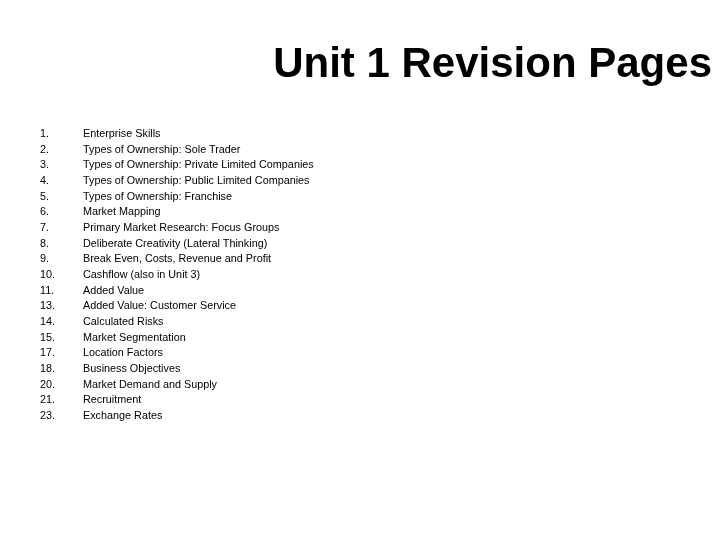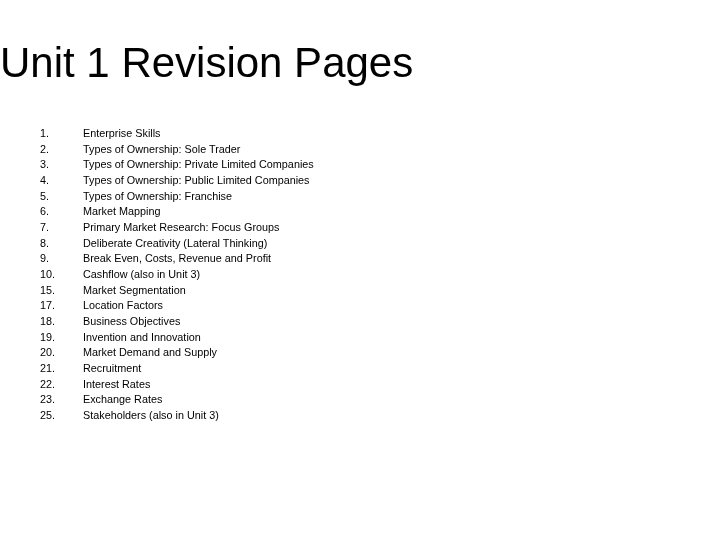--- a/index.html
+++ b/index.html
@@ -18,24 +18,24 @@
     position: relative;
     width: 720px;
     height: 540px;
     background: #ffffff;
   }
   #slide-title {
     position: absolute;
     left: 0;
     top: 38px;
     width: 712px;
-    text-align: left;
+    text-align: right;
     font-size: 42px;
     line-height: 50px;
-    font-weight: 400;
+    font-weight: 700;
     color: #000000;
     letter-spacing: 0px;
     white-space: nowrap;
   }
   #revision-list {
     position: absolute;
     left: 40px;
     top: 126px;
     width: 620px;
   }
@@ -113,50 +113,50 @@
       </div>
       <div class="list-item">
         <span class="item-number">9.</span>
         <span class="item-label">Break Even, Costs, Revenue and Profit</span>
       </div>
       <div class="list-item">
         <span class="item-number">10.</span>
         <span class="item-label">Cashflow (also in Unit 3)</span>
       </div>
       <div class="list-item">
+        <span class="item-number">11.</span>
+        <span class="item-label">Added Value</span>
+      </div>
+      <div class="list-item">
+        <span class="item-number">13.</span>
+        <span class="item-label">Added Value: Customer Service</span>
+      </div>
+      <div class="list-item">
+        <span class="item-number">14.</span>
+        <span class="item-label">Calculated Risks</span>
+      </div>
+      <div class="list-item">
         <span class="item-number">15.</span>
         <span class="item-label">Market Segmentation</span>
       </div>
       <div class="list-item">
         <span class="item-number">17.</span>
         <span class="item-label">Location Factors</span>
       </div>
       <div class="list-item">
         <span class="item-number">18.</span>
         <span class="item-label">Business Objectives</span>
       </div>
       <div class="list-item">
-        <span class="item-number">19.</span>
-        <span class="item-label">Invention and Innovation</span>
-      </div>
-      <div class="list-item">
         <span class="item-number">20.</span>
         <span class="item-label">Market Demand and Supply</span>
       </div>
       <div class="list-item">
         <span class="item-number">21.</span>
         <span class="item-label">Recruitment</span>
       </div>
       <div class="list-item">
-        <span class="item-number">22.</span>
-        <span class="item-label">Interest Rates</span>
-      </div>
-      <div class="list-item">
         <span class="item-number">23.</span>
         <span class="item-label">Exchange Rates</span>
-      </div>
-      <div class="list-item">
-        <span class="item-number">25.</span>
-        <span class="item-label">Stakeholders (also in Unit 3)</span>
       </div>
     </div>
 
 </div>
 
 </body></html>

